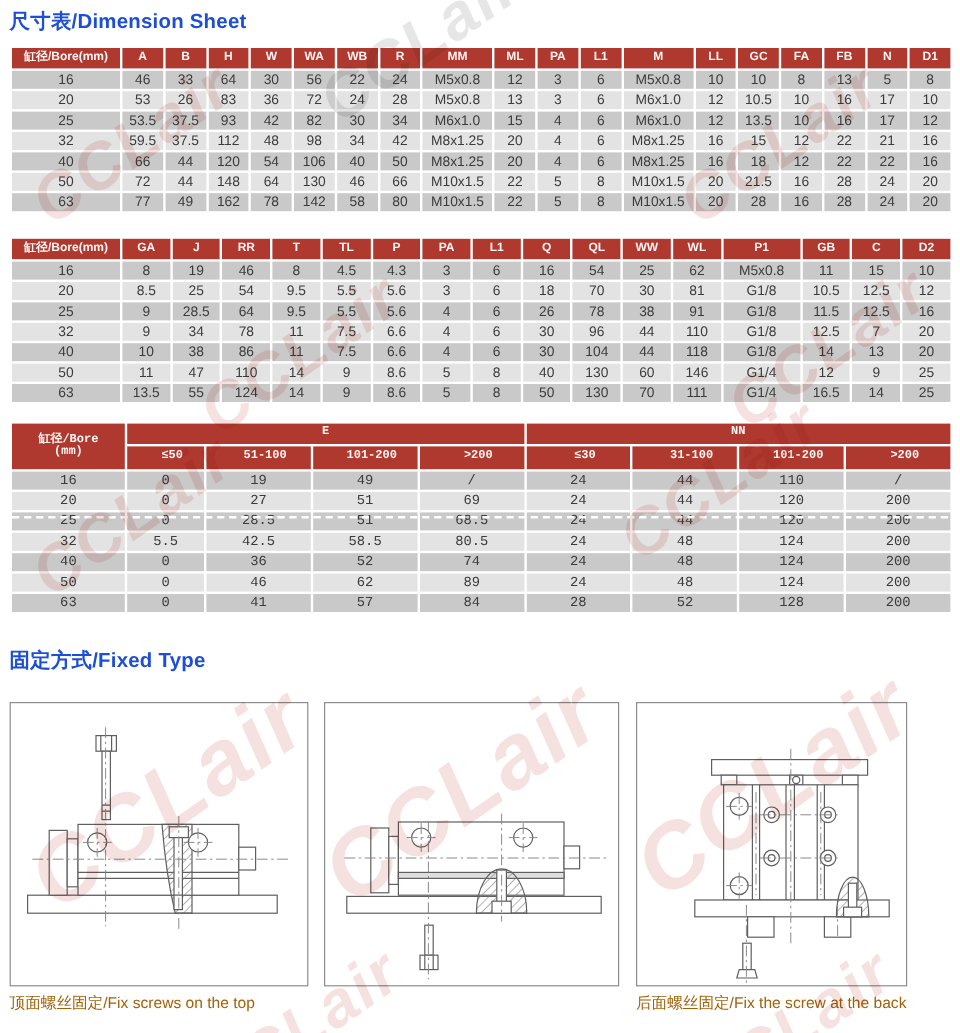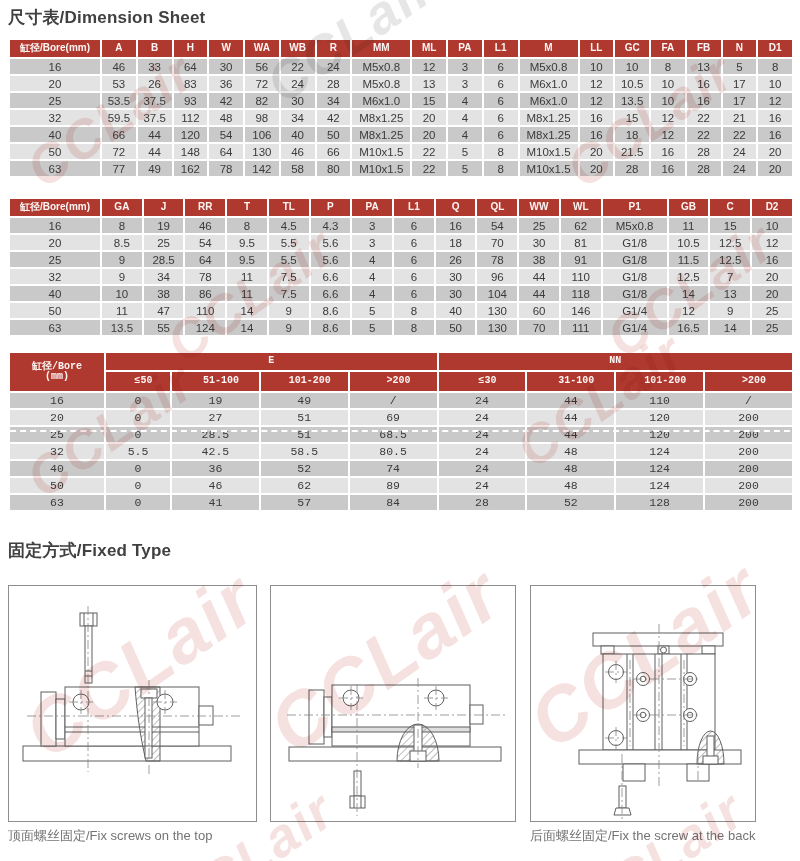--- a/index.html
+++ b/index.html
@@ -1,18 +1,18 @@
 <!DOCTYPE html>
 <html style="--red: #b0392f; --row-dark: #c9c9c9; --row-light: #e3e3e3;"><head>
 <meta charset="utf-8">
 <style>
   html,body{margin:0;padding:0;background:#fff;}
   .page{position:relative;width:800px;height:861px;background:#fff;overflow:hidden;
         font-family:"Liberation Sans",sans-serif;}
-  .sec-title{position:absolute;left:8px;margin:0;font-size:17px;font-weight:700;color:#404040;
+  .sec-title{position:absolute;left:8px;margin:0;font-size:17px;font-weight:700;color:#1d4ed8;
              letter-spacing:0.2px;white-space:nowrap;}
   #title1{top:6px;}
   #title2{top:539px;}
 
   .twrap{position:absolute;left:8px;}
   #t1wrap{top:38px;}
   #t2wrap{top:197px;}
   #t3wrap{top:351px;font-family:Liberation Mono, monospace;}
 
   table.dim{border-collapse:separate;border-spacing:2px;table-layout:fixed;width:786px;}
@@ -25,21 +25,21 @@
   #t3wrap th.sub{height:19px;padding-left:12px;}
   .c-bore{width:90px;} .c-wide{width:58px;} .c-wide2{width:64px;}
   .c-bore3{width:94px;} .c-small{width:64px;}
 
   .dashline{position:absolute;left:0;top:430px;width:800px;height:0;
             border-top:2px dashed #fff;z-index:3;}
 
   .fig{position:absolute;top:585px;margin:0;}
   .figbox{border:1px solid #8d8d8d;height:237px;background:#fff;box-sizing:border-box;}
   .figbox svg{display:block;}
-  figcaption{margin-top:5px;font-size:13px;color:#737373;white-space:nowrap;}
+  figcaption{margin-top:5px;font-size:13px;color:#a16207;white-space:nowrap;}
 
   .wm{position:absolute;transform:translate(-50%,-50%) rotate(-35deg);
       font-style:italic;font-weight:700;letter-spacing:2px;
       color:rgba(197,76,66,0.17);mix-blend-mode:multiply;
       pointer-events:none;z-index:5;user-select:none;}
   .wm.gray{color:rgba(140,140,140,0.22);}
 </style>
 </head>
 <body>
 

